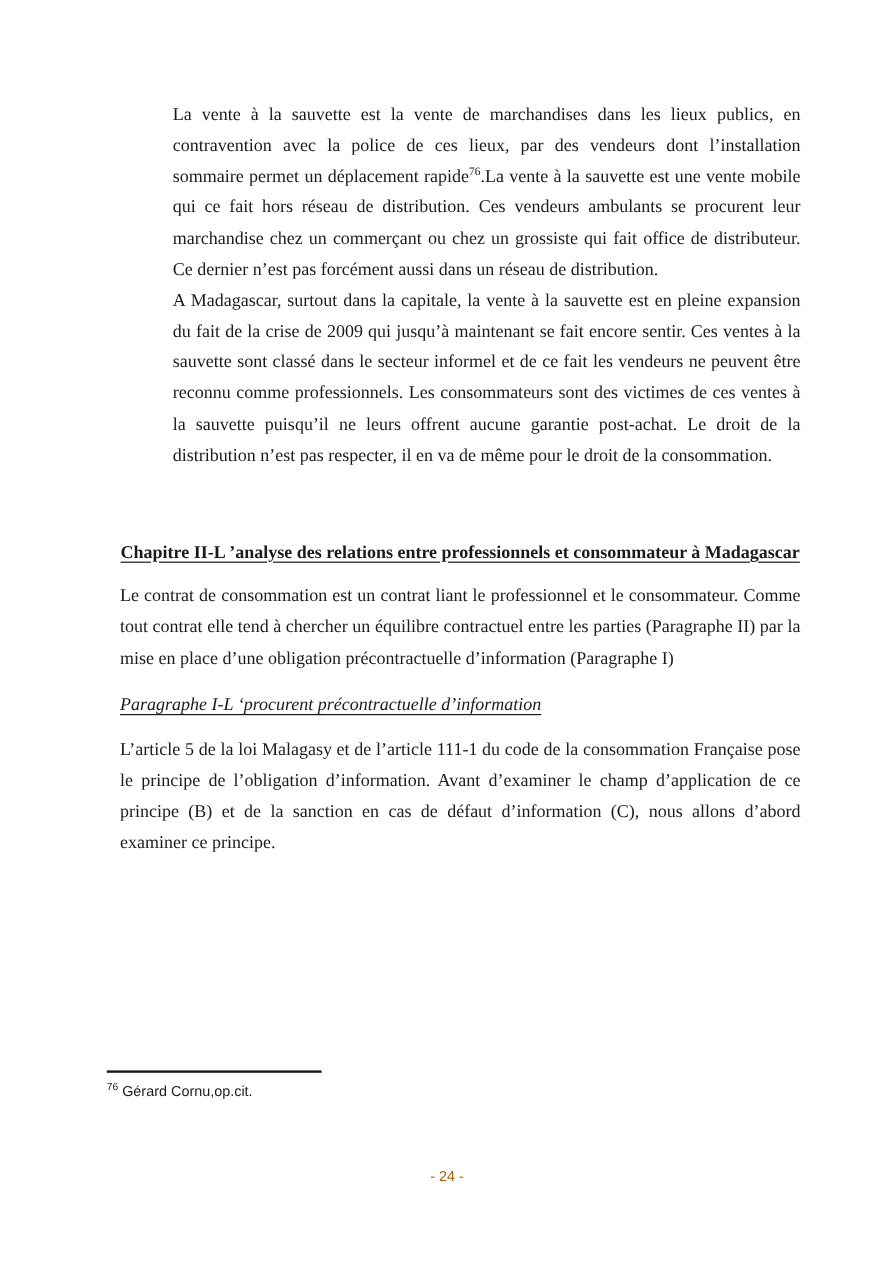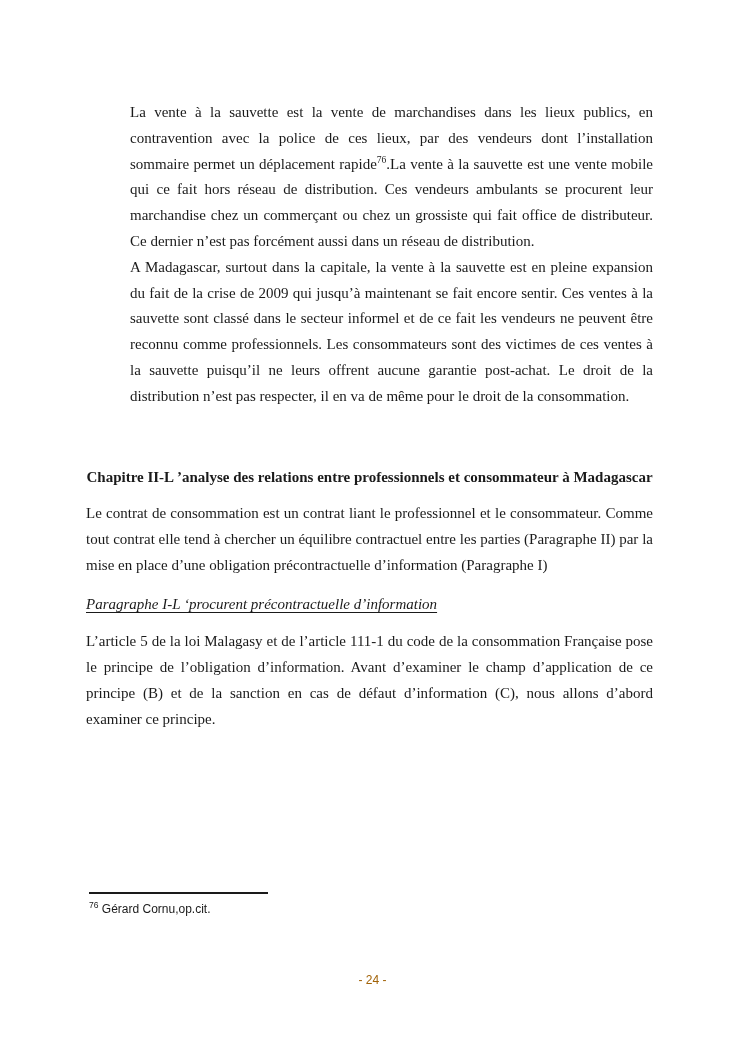--- a/index.html
+++ b/index.html
@@ -10,45 +10,45 @@
     width: 745px;
     height: 1053px;
     background: #ffffff;
     position: relative;
     font-family: "Liberation Serif", serif;
     color: #1a1a1a;
     overflow: hidden;
   }
   .content {
     position: absolute;
-    left: 86px;
+    left: 100px;
     top: 84px;
     width: 567px;
     font-size: 15px;
     line-height: 25.8px;
-    margin-top: 16px;
   }
   .indent-block {
     margin-left: 44px;
     width: 523px;
   }
   .para {
     margin: 0;
     text-align: justify;
   }
   sup.fn-ref {
     font-size: 9.5px;
     line-height: 0;
     vertical-align: super;
   }
   .chapter-heading {
     margin: 54px 0 0 0;
     font-size: 15px;
     font-weight: bold;
     text-align: center;
+    text-decoration: underline;
     text-underline-offset: 3px;
     line-height: 26.5px;
   }
   .para-relation   { margin-top: 13px; }
   .section-heading {
     margin: 14px 0 0 0;
     font-size: 15px;
     font-weight: bold;
     text-decoration: underline;
     text-underline-offset: 3px;

